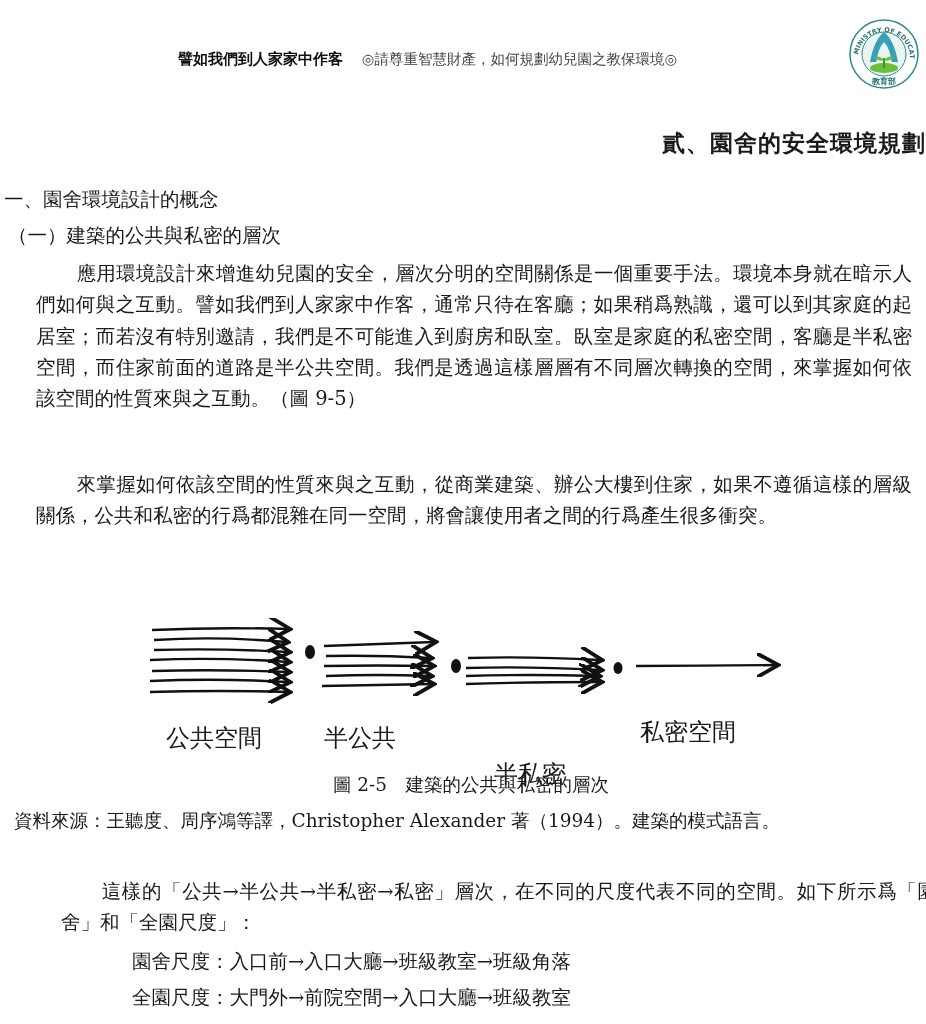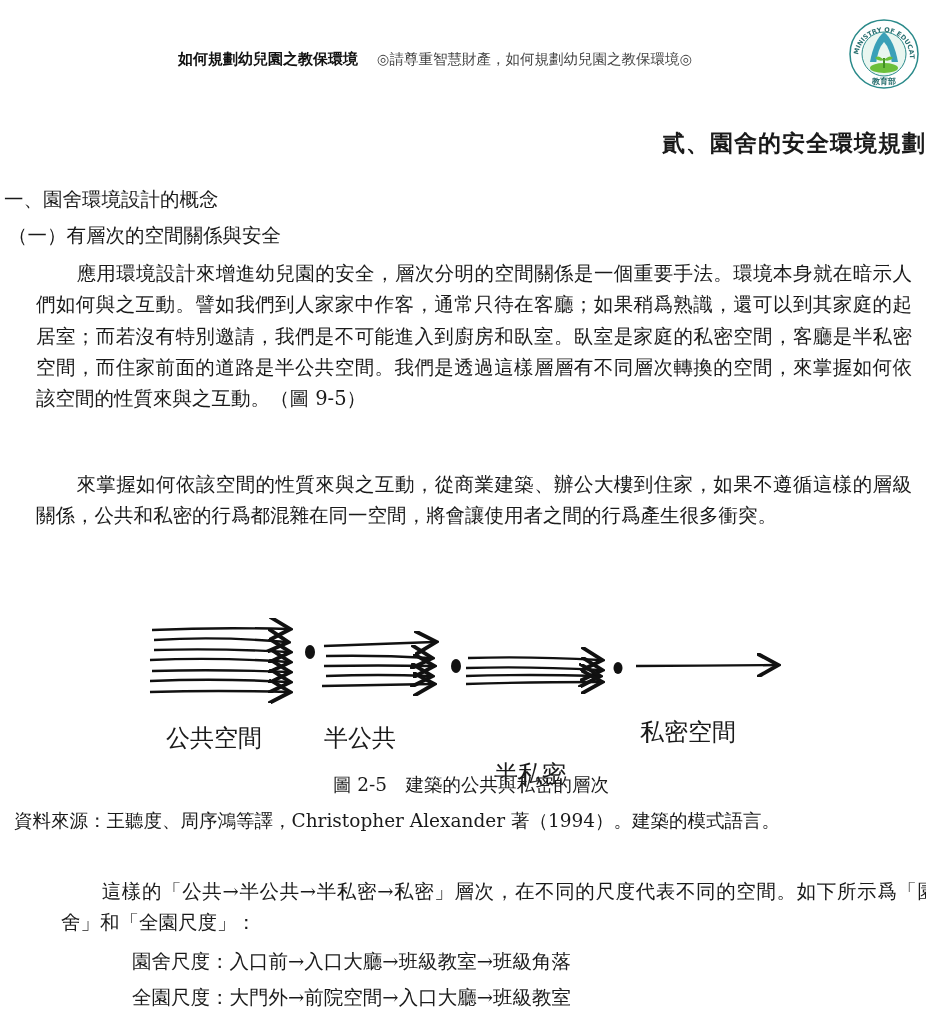--- a/index.html
+++ b/index.html
@@ -19,21 +19,21 @@
   .figure { left: 88px; top: 618px; width: 720px; height: 150px; }
   .fig-label { font-size: 24px; white-space: nowrap; }
   .caption { left: 0; width: 926px; text-align: center; font-size: 18.5px; padding-left: 8px; }
   .source { left: 14px; font-size: 18.5px; white-space: nowrap; }
   .scale-line { left: 132px; font-size: 19.5px; white-space: nowrap; }
 </style>
 </head>
 <body>
 
 <div class="abs header">
-  <span class="doc-title">如何規劃幼兒園之教保環境</span>
+  <span class="doc-title">譬如我們到人家家中作客</span>
   <span class="notice">◎請尊重智慧財產，如何規劃幼兒園之教保環境◎</span>
 </div>
 
 <div class="abs logo">
   <svg width="72" height="72" viewBox="0 0 72 72">
     <circle cx="36" cy="36" r="34" fill="#ffffff" stroke="#2a8a8a" stroke-width="1.5"></circle>
     <circle cx="36" cy="36" r="22" fill="#e9f6f0" stroke="#2a8a8a" stroke-width="1"></circle>
     <path d="M22 44 Q26 22 36 14 Q46 22 50 44 Z" fill="#3aa0b8"></path>
     <path d="M28 46 Q30 30 36 24 Q42 30 44 46 Z" fill="#e9f6f0"></path>
     <ellipse cx="36" cy="50" rx="14" ry="5" fill="#6bbf3a"></ellipse>
@@ -46,21 +46,21 @@
     <text font-size="6.5" fill="#2a7070" font-family="DejaVu Sans, sans-serif" font-weight="bold">
       <textPath href="#ringpath" startOffset="4%">MINISTRY OF EDUCATION</textPath>
     </text>
     <text x="36" y="66" text-anchor="middle" font-size="8" fill="#2a7070" font-family="DejaVu Sans, sans-serif" font-weight="bold">教育部</text>
   </svg>
 </div>
 
 <div class="abs chapter-title">貳、園舍的安全環境規劃</div>
 
 <div class="abs line" style="left:4px; top:185px;">一、園舍環境設計的概念</div>
-<div class="abs line" style="left:8px; top:221px;">（一）有層次的空間關係與安全</div>
+<div class="abs line" style="left:8px; top:221px;">（一）建築的公共與私密的層次</div>
 
 <div class="abs para" style="top:258px;">
   <span class="indent"></span><span>應用環境設計來增進幼兒園的安全，層次分明的空間關係是一個重要手法。環境本身就在暗示人們如何與之互動。譬如我們到人家家中作客，通常只待在客廳；如果稍爲熟識，還可以到其家庭的起居室；而若沒有特別邀請，我們是不可能進入到廚房和臥室。臥室是家庭的私密空間，客廳是半私密空間，而住家前面的道路是半公共空間。我們是透過這樣層層有不同層次轉換的空間，來掌握如何依該空間的性質來與之互動。（圖 9-5）</span>
 </div>
 
 <div class="abs para" style="top:469px;">
   <span class="indent"></span><span>來掌握如何依該空間的性質來與之互動，從商業建築、辦公大樓到住家，如果不遵循這樣的層級關係，公共和私密的行爲都混雜在同一空間，將會讓使用者之間的行爲產生很多衝突。</span>
 </div>
 
 <div class="abs figure">

